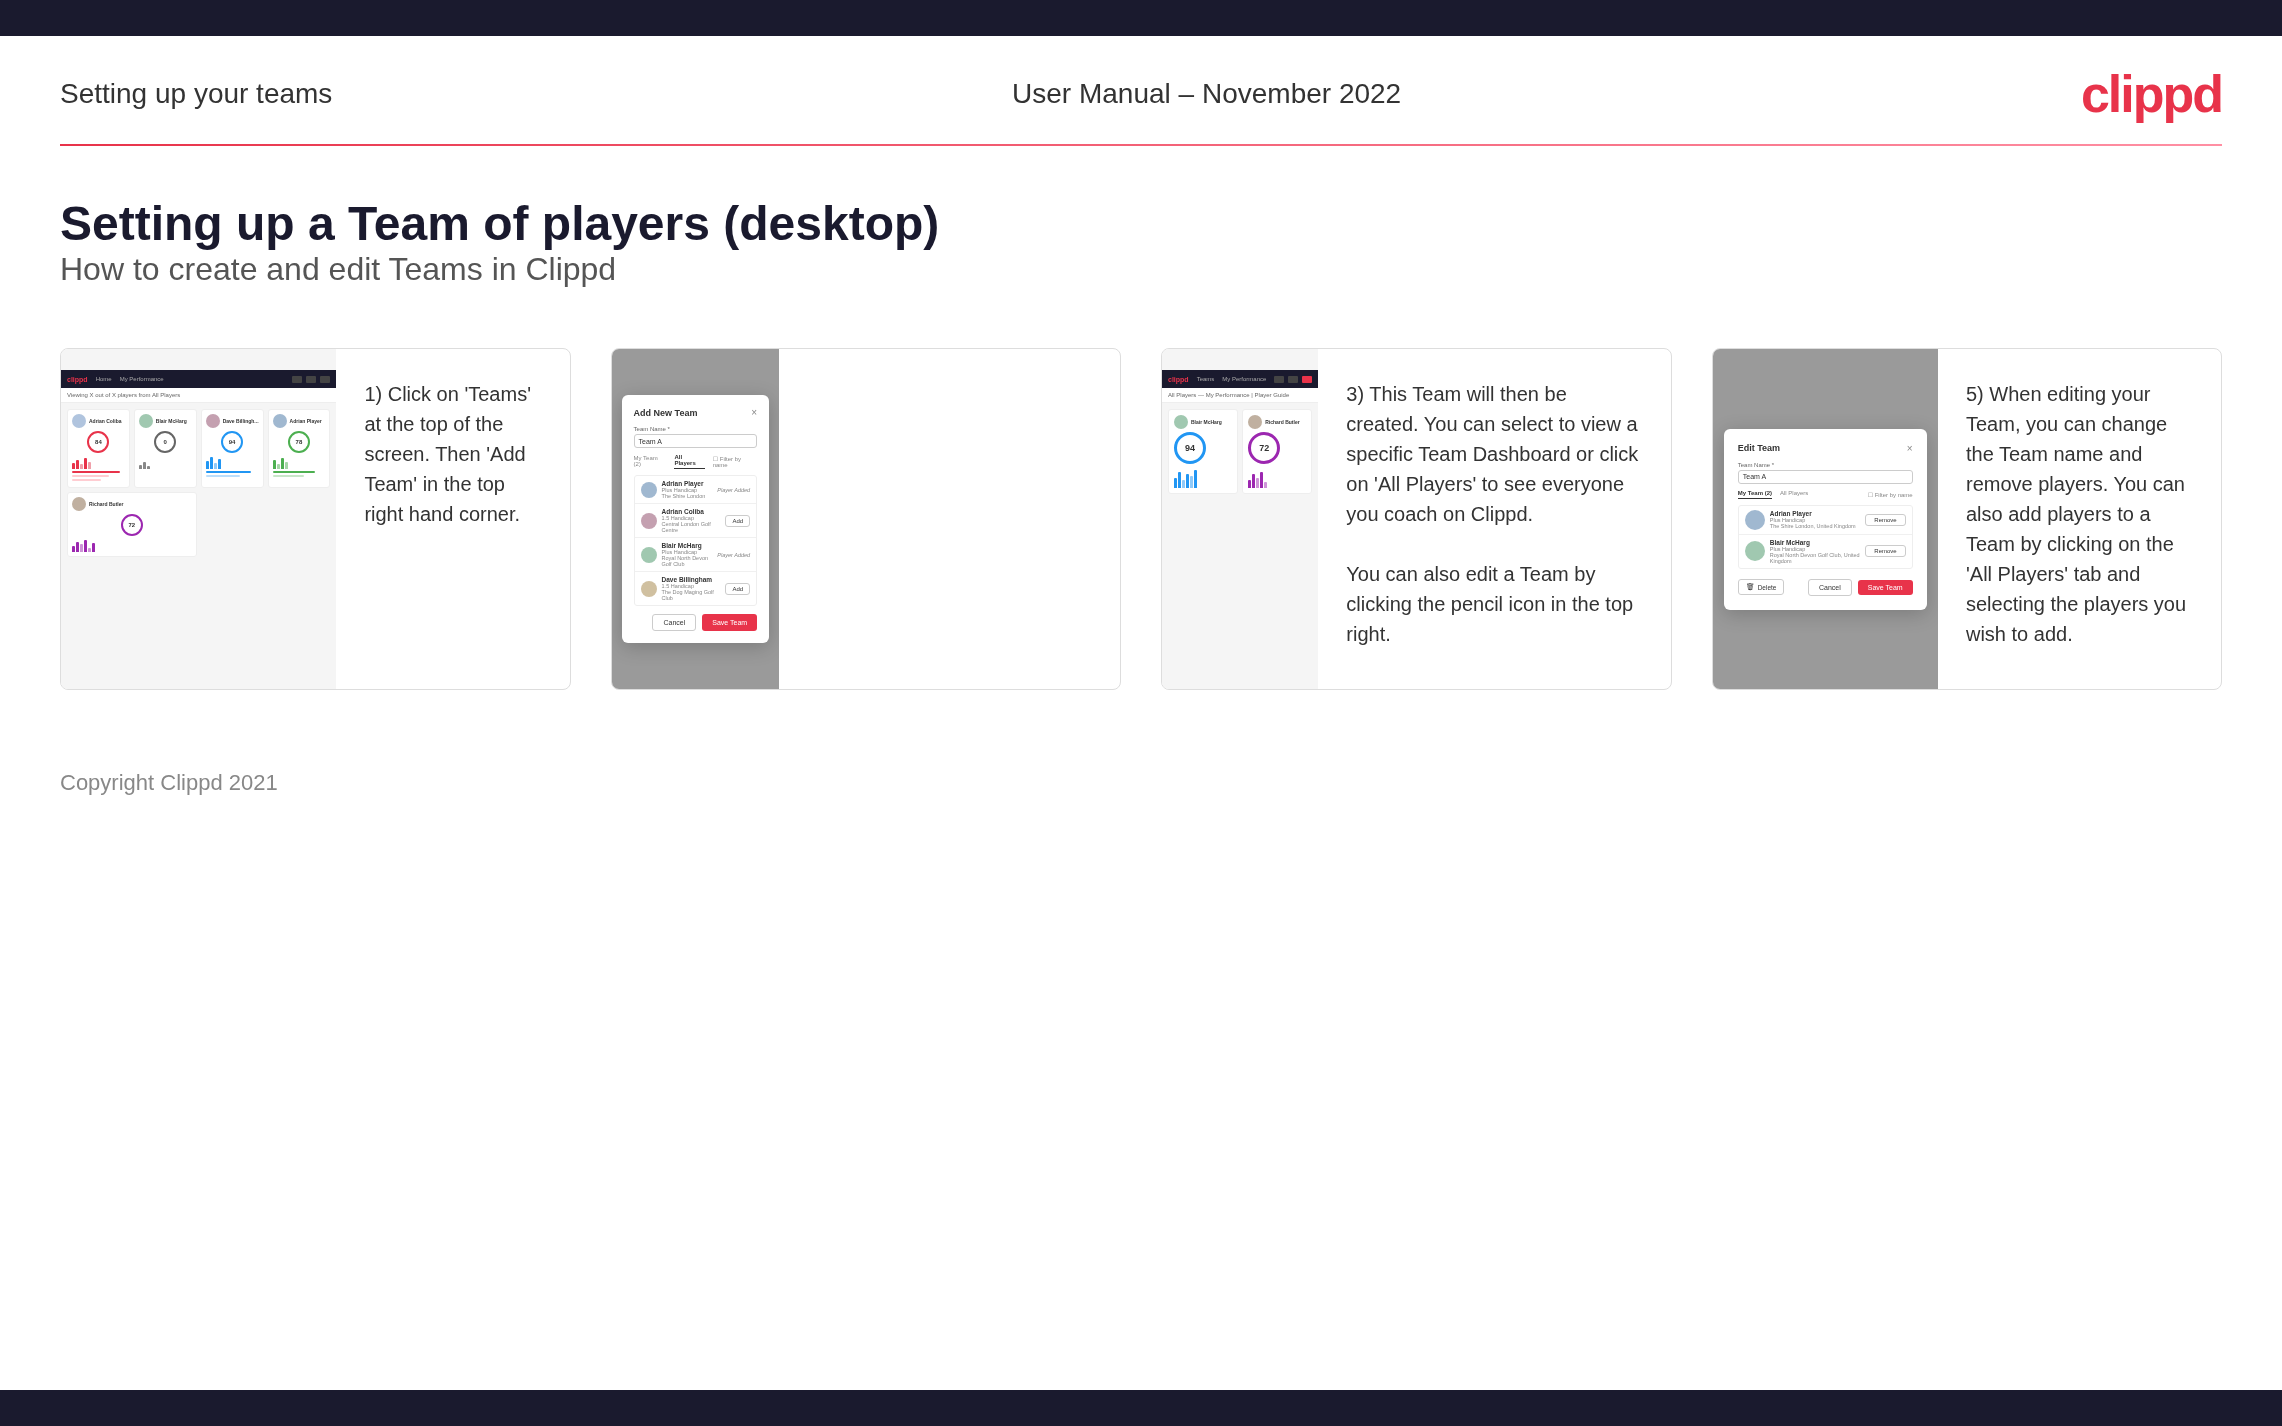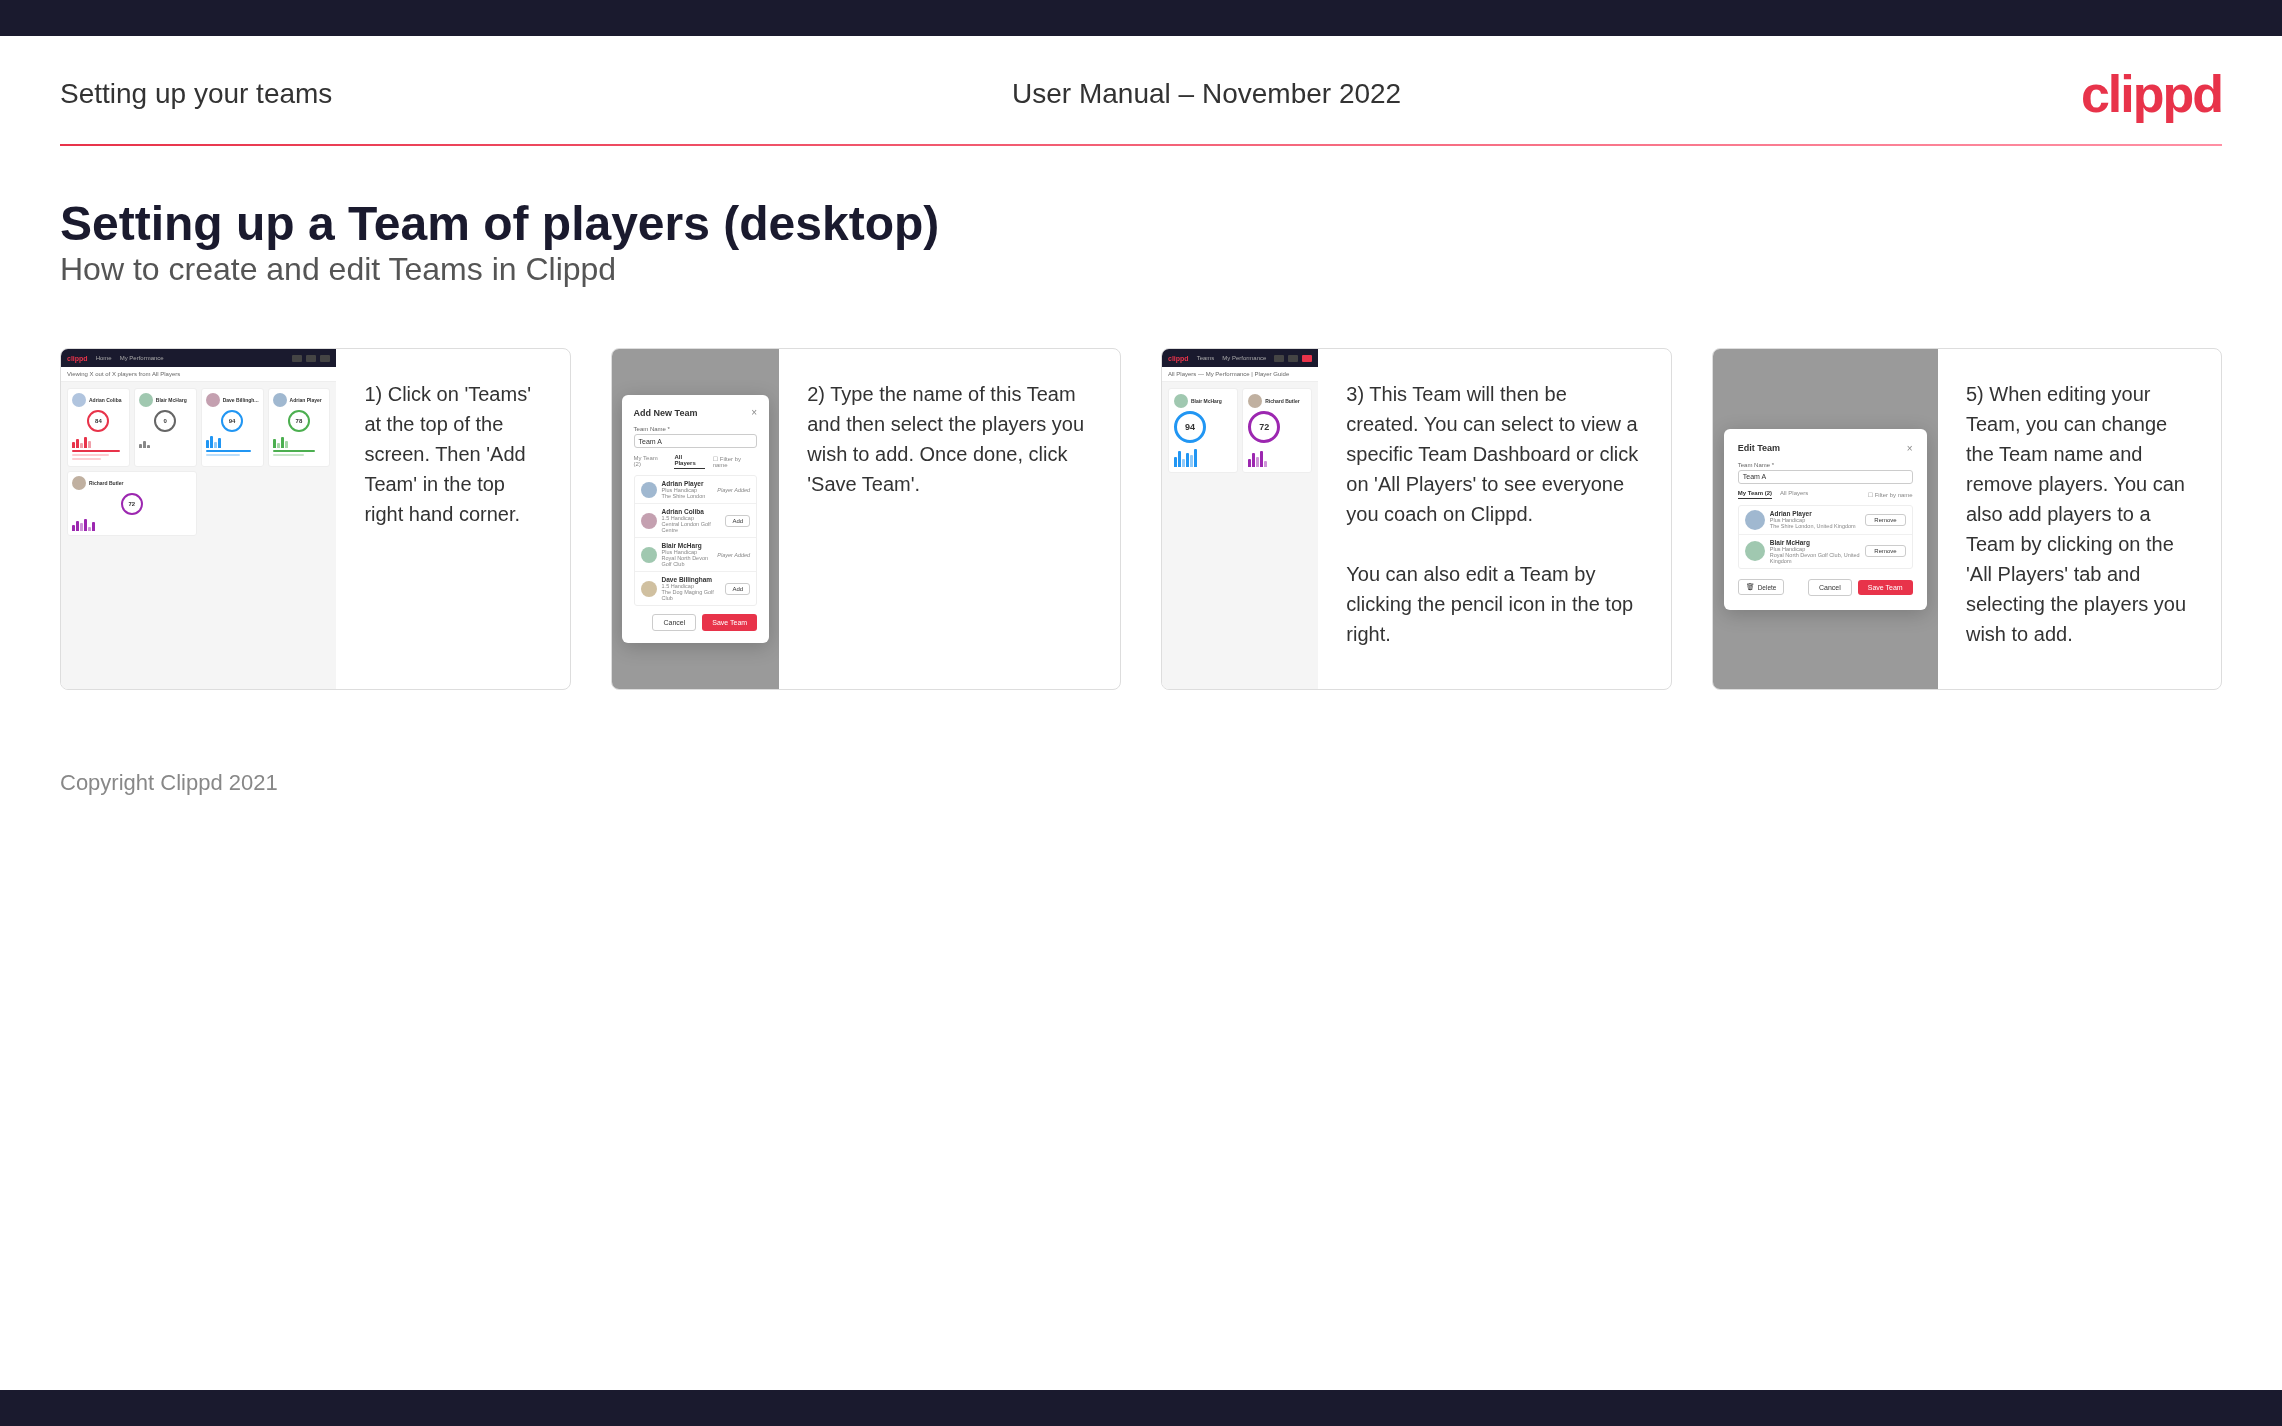--- a/index.html
+++ b/index.html
@@ -108,20 +108,21 @@
       position: fixed;
       bottom: 0;
     }
 
     
     .mock-ui {
       width: 100%;
       height: 100%;
       position: relative;
       font-size: 8px;
+      margin-top: 21px;
     }
 
     
     .mock-dashboard {
       background: #f5f5f5;
     }
     .mock-nav {
       background: #1a1a2e;
       height: 18px;
       display: flex;
@@ -609,21 +610,20 @@
               <span class="mock-add-btn">Add</span>
             </div>
           </div>
           <div class="mock-modal-footer">
             <button class="mock-cancel-btn">Cancel</button>
             <button class="mock-save-btn">Save Team</button>
           </div>
         </div>
       </div>
     </div>
-    <div class="card-text">2) Type the name of this Team and then select the players you wish to add.  Once done, click 'Save Team'.</div>
   </div>
 
   <div class="card">
     <div class="card-screenshot mock-team-dash">
       <div class="mock-ui">
 
         <div class="mock-nav">
           <span class="mock-nav-logo">clippd</span>
           <span class="mock-nav-item">Teams</span>
           <span class="mock-nav-item">My Performance</span>

